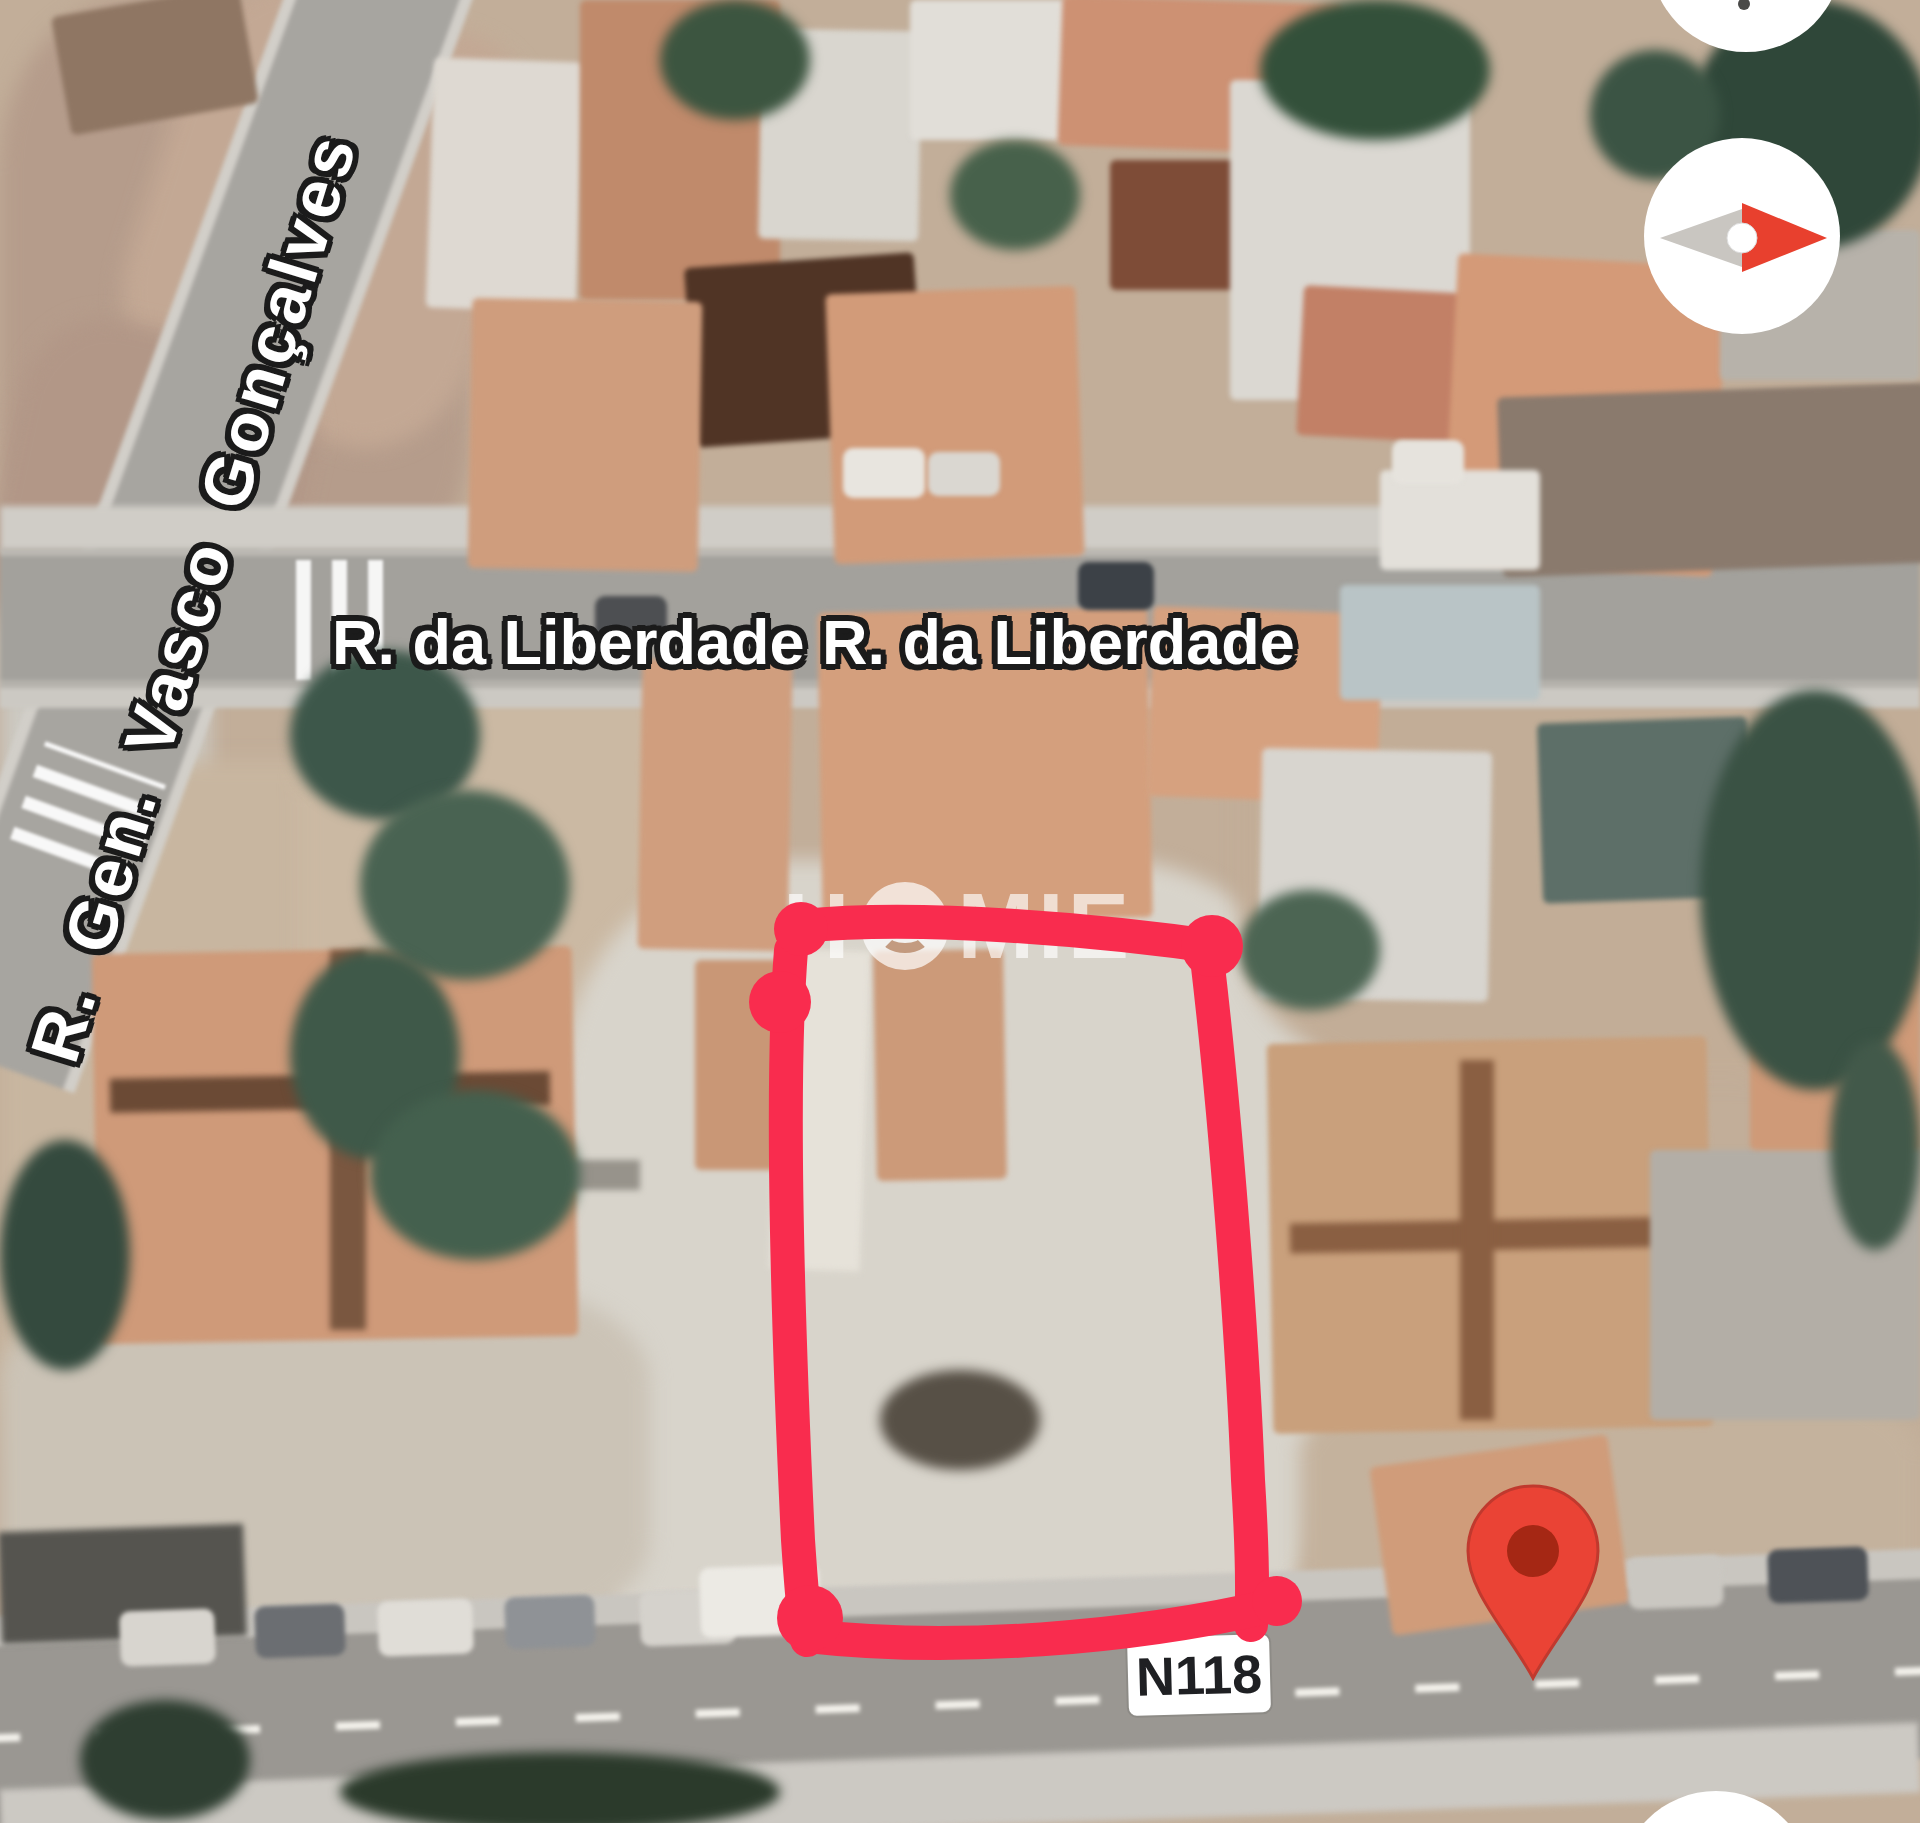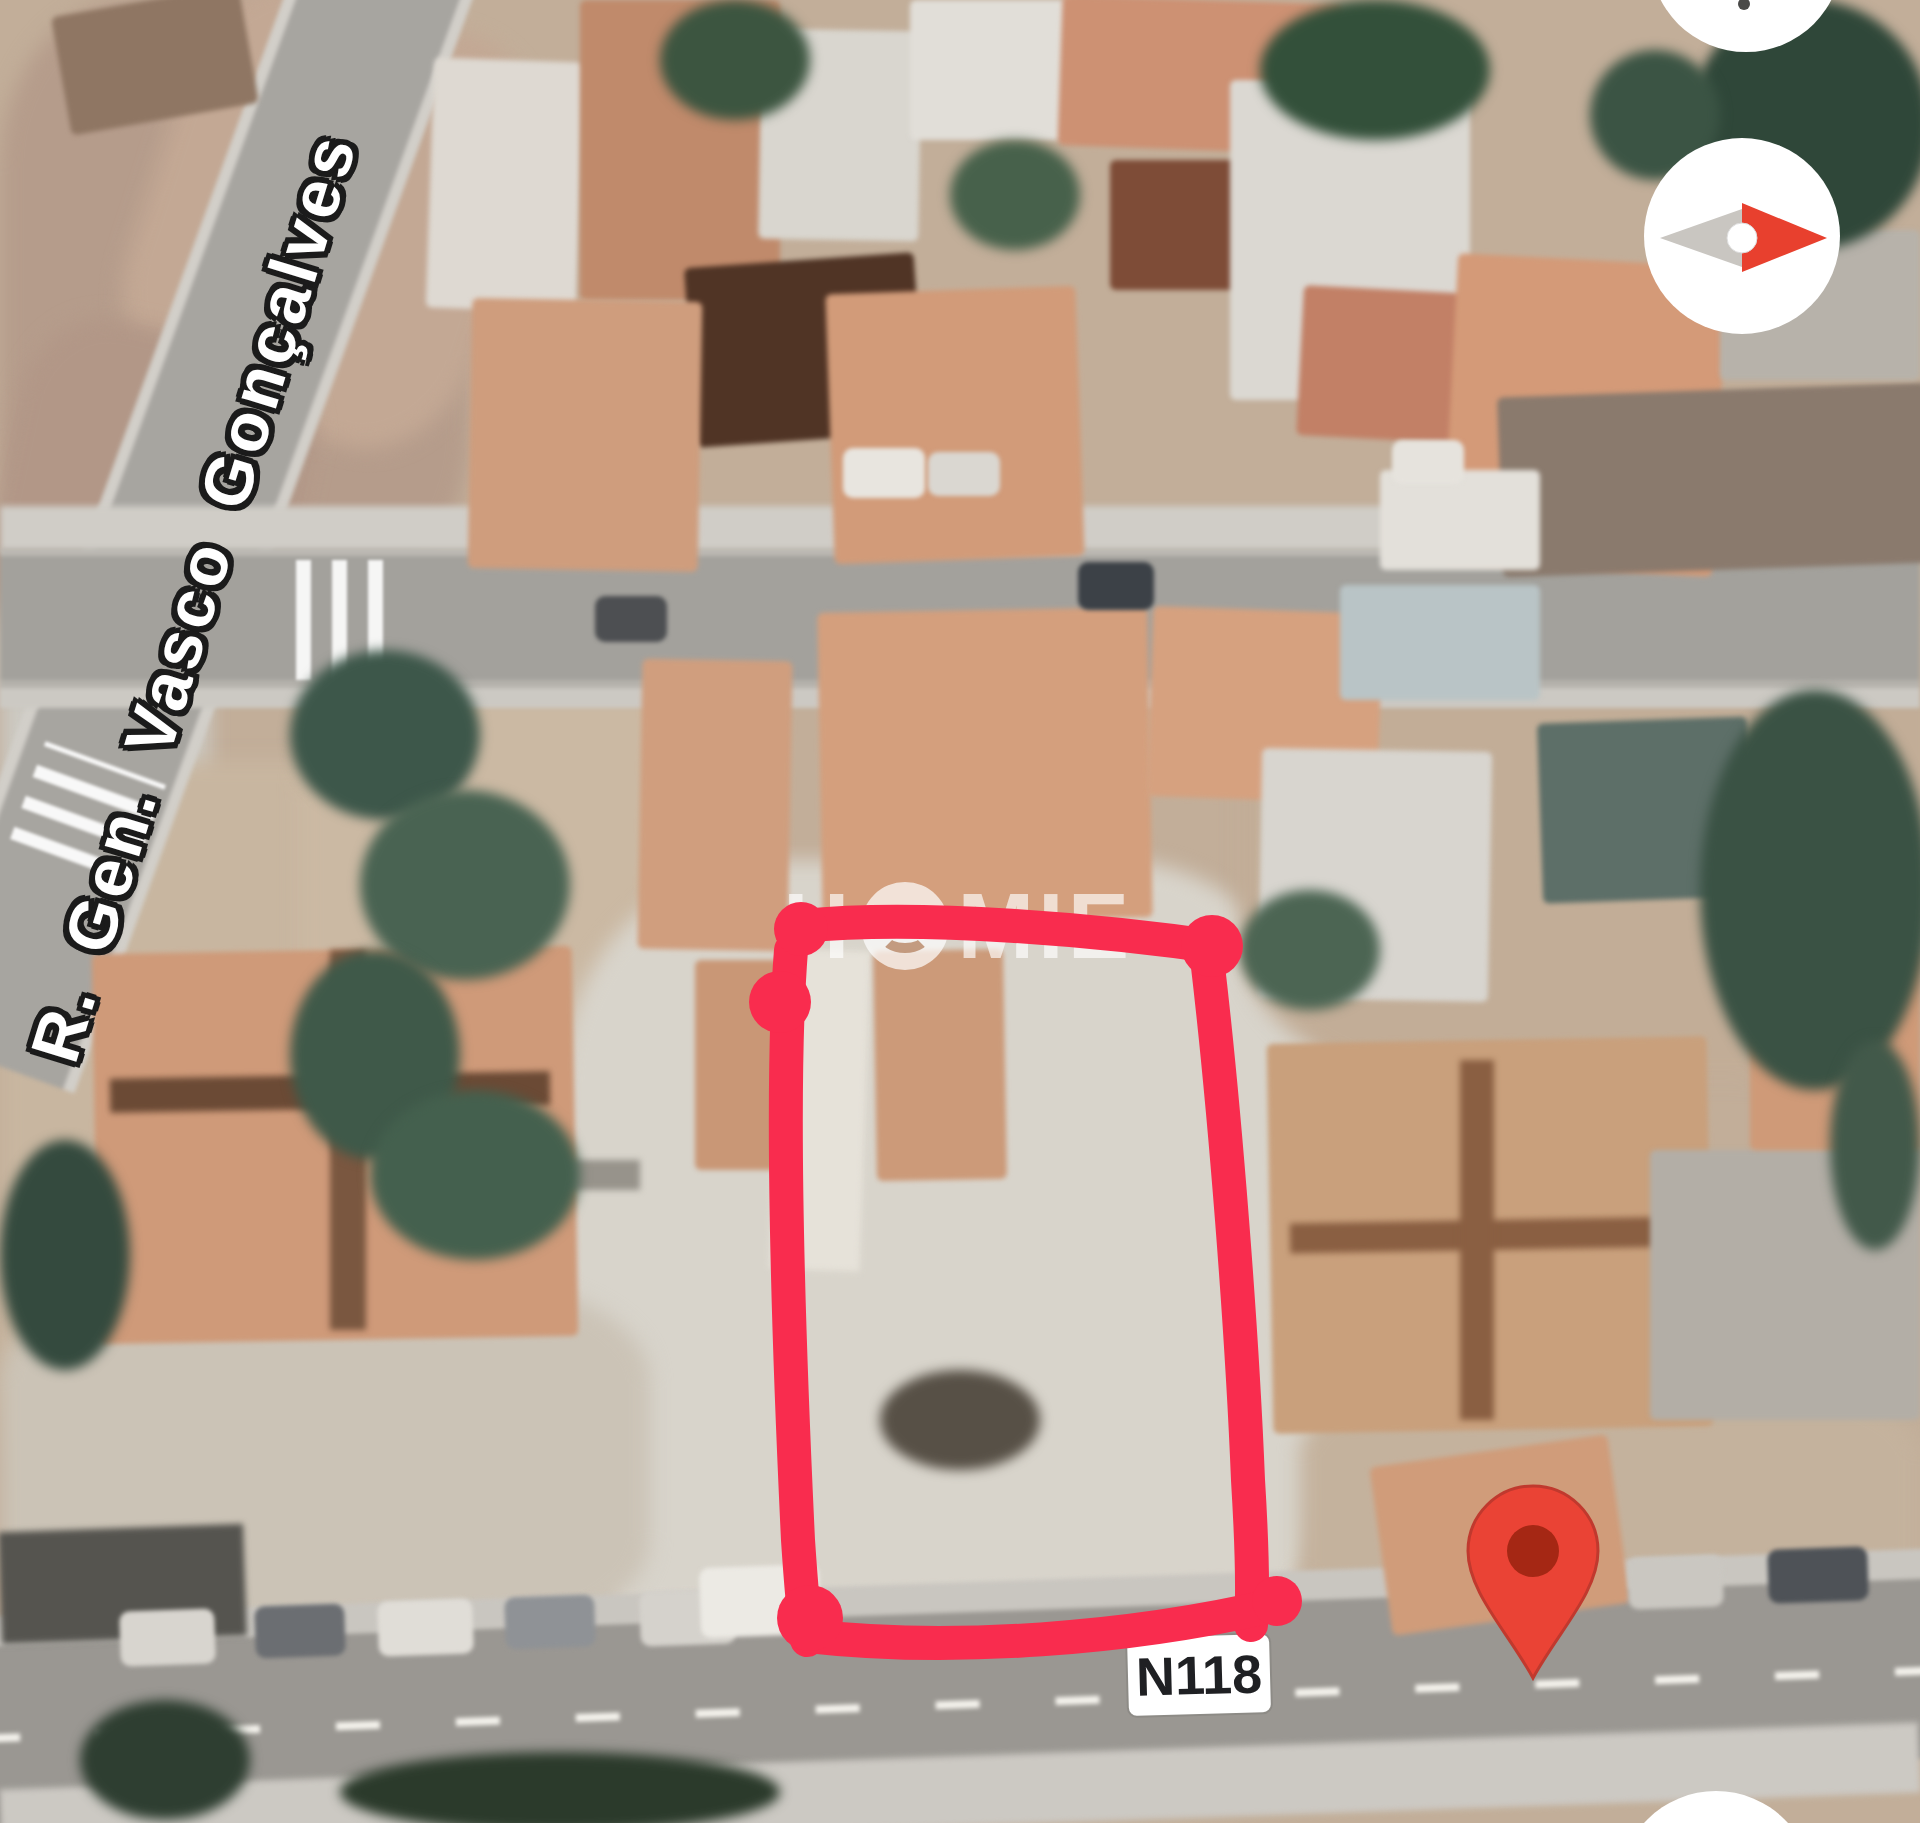--- a/index.html
+++ b/index.html
@@ -138,20 +138,21 @@
         <div class="bk c" style="left: 640px; top: 1590px; width: 95px; height: 55px; background: rgb(213, 210, 204); transform: rotate(-2deg);"></div>
         <div class="bk c" style="left: 700px; top: 1566px; width: 120px; height: 70px; background: rgb(236, 234, 228); transform: rotate(-2deg);"></div>
         <div class="bk c" style="left: 1628px; top: 1556px; width: 95px; height: 52px; background: rgb(202, 199, 193); transform: rotate(-2deg);"></div>
         <div class="bk c" style="left: 1768px; top: 1548px; width: 100px; height: 54px; background: rgb(78, 82, 87); transform: rotate(-2deg);"></div>
         <div class="bk t" style="left: 340px; top: 1752px; width: 440px; height: 80px; background: rgb(43, 58, 43);"></div>
         <div class="bk t" style="left: 80px; top: 1700px; width: 170px; height: 120px; background: rgb(46, 62, 49);"></div>
       </div>
   </div>
 
   <div class="maplabel" id="label-vasco">R. Gen. Vasco Gonçalves</div>
+  <div class="maplabel" id="label-lib">R. da Liberdade R. da Liberdade</div>
   <div id="n118-badge">N118</div>
 
   <div id="watermark">
     <span>H</span>
     <span id="wm-o">
         <span class="smile"></span>
       </span>
     <span>MIE</span>
   </div>
 

